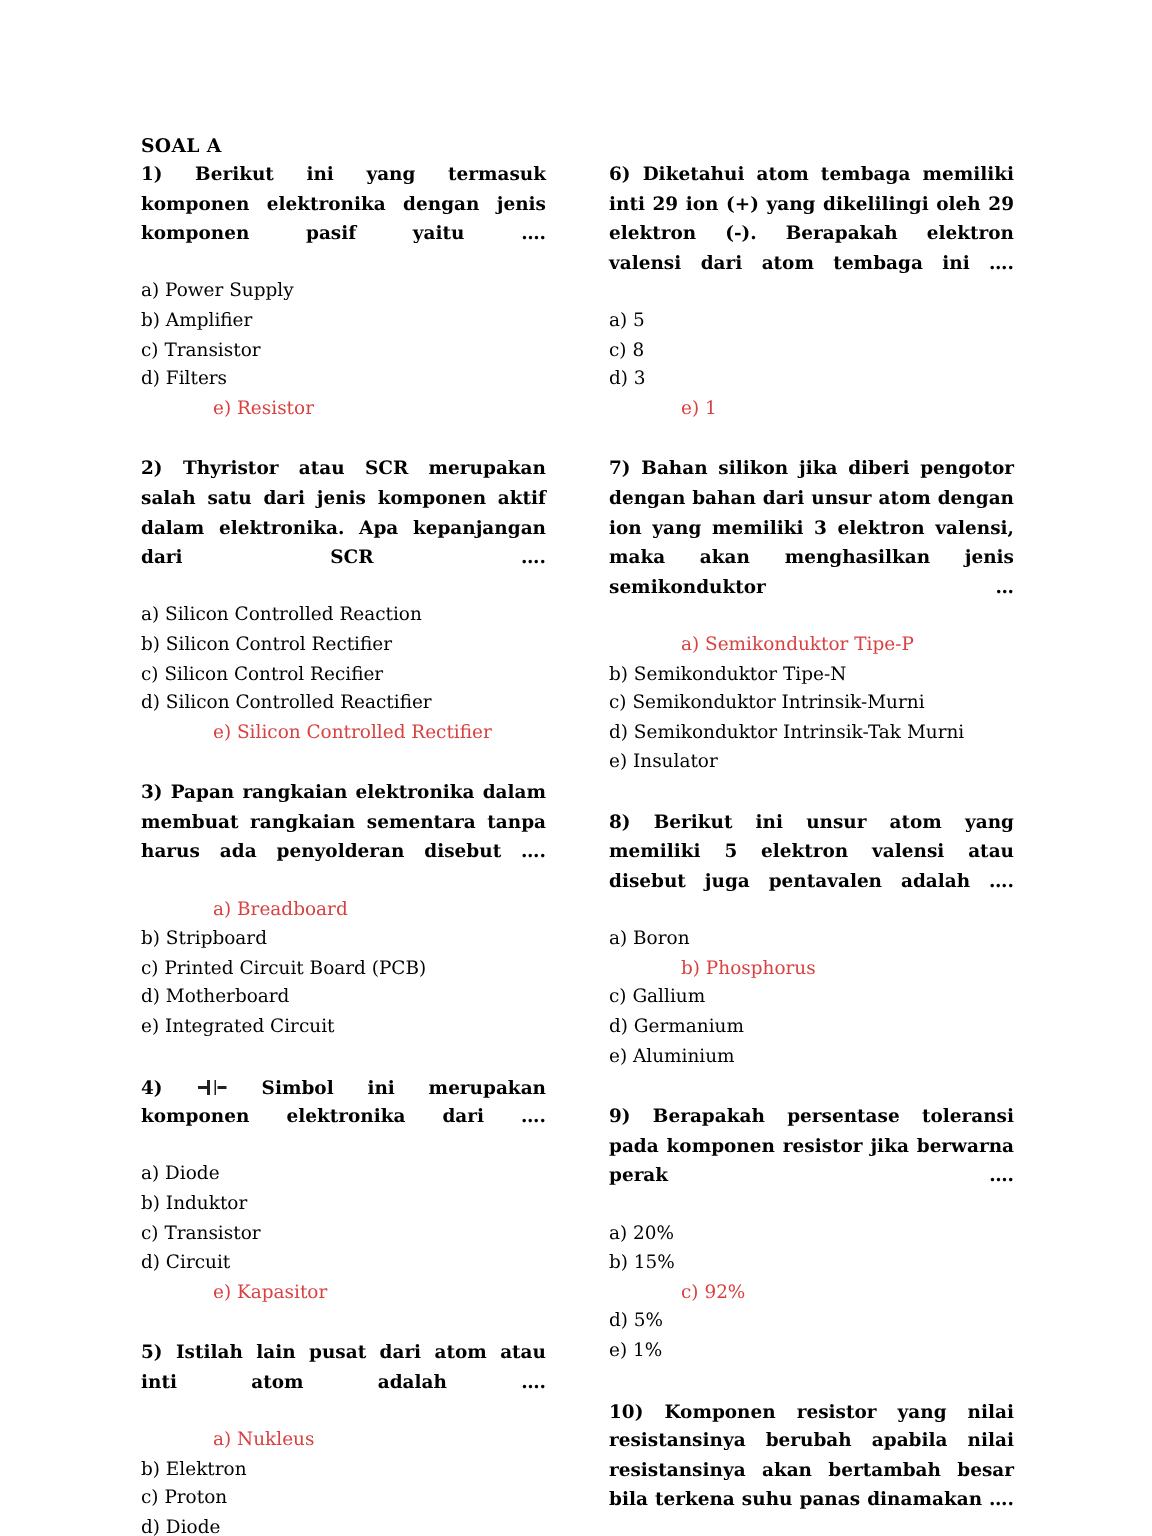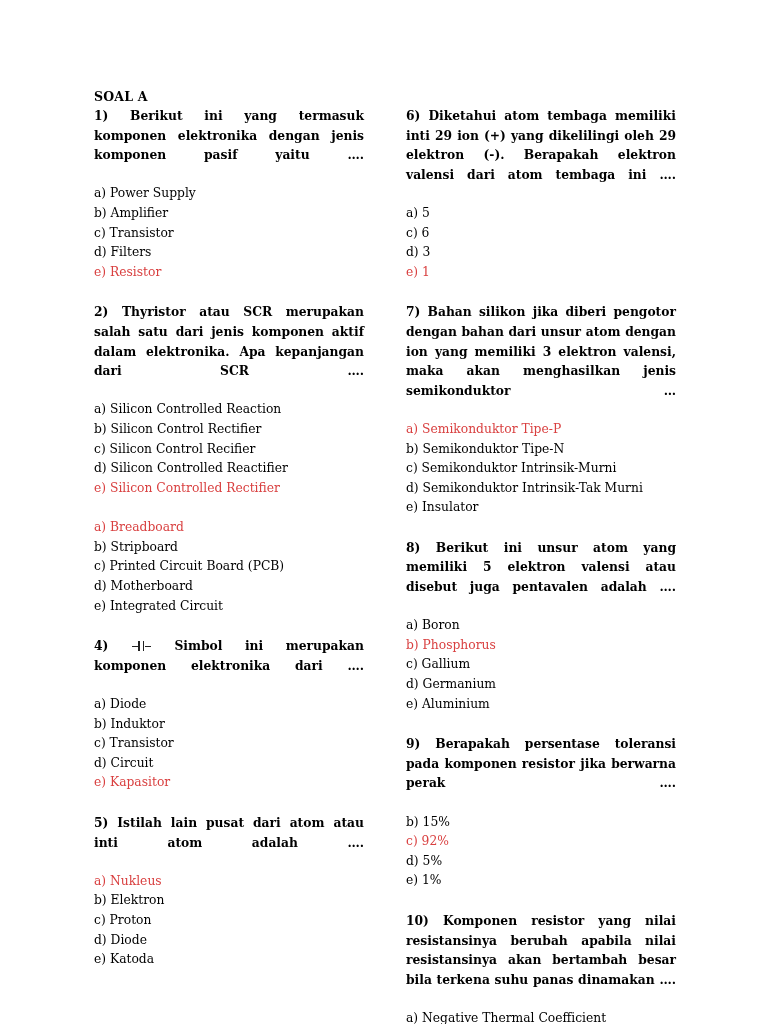--- a/index.html
+++ b/index.html
@@ -62,20 +62,21 @@
     margin: 0;
     padding: 0;
   }
   .option {
     font-size: 12.3px;
     line-height: 19.6px;
     white-space: nowrap;
   }
   .option.answer {
     color: #d94040;
+    margin-left: 48px;
   }
   .cap-symbol {
     display: inline-block;
     position: relative;
     width: 19px;
     height: 10px;
     vertical-align: -1px;
     margin: 0 1px;
   }
   .cap-symbol i {
@@ -109,20 +110,21 @@
           <p class="q-stem force-justify">2) Thyristor atau SCR merupakan salah satu dari jenis komponen aktif dalam elektronika. Apa kepanjangan dari SCR ….</p>
           <ul class="options">
             <li class="option">a) Silicon Controlled Reaction</li>
             <li class="option">b) Silicon Control Rectifier</li>
             <li class="option">c) Silicon Control Recifier</li>
             <li class="option">d) Silicon Controlled Reactifier</li>
             <li class="option answer">e) Silicon Controlled Rectifier</li>
           </ul>
         </div>
         <div class="question-block">
+          <p class="q-stem force-justify">3) Papan rangkaian elektronika dalam membuat rangkaian sementara tanpa harus ada penyolderan disebut ….</p>
           <ul class="options">
             <li class="option answer">a) Breadboard</li>
             <li class="option">b) Stripboard</li>
             <li class="option">c) Printed Circuit Board (PCB)</li>
             <li class="option">d) Motherboard</li>
             <li class="option">e) Integrated Circuit</li>
           </ul>
         </div>
         <div class="question-block">
           <p class="q-stem force-justify"><span>4)</span> <span class="cap-symbol"><i class="lead-l"></i><i class="plate-l"></i><i class="plate-r"></i><i class="lead-r"></i></span> <span>Simbol ini merupakan komponen elektronika dari ….</span></p>
@@ -143,21 +145,21 @@
             <li class="option">d) Diode</li>
             <li class="option">e) Katoda</li>
           </ul>
         </div>
       </div>
     <div class="column" id="col-1">
         <div class="question-block">
           <p class="q-stem force-justify">6) Diketahui atom tembaga memiliki inti 29 ion (+) yang dikelilingi oleh 29 elektron (-). Berapakah elektron valensi dari atom tembaga ini ….</p>
           <ul class="options">
             <li class="option">a) 5</li>
-            <li class="option">c) 6</li>
+            <li class="option">c) 8</li>
             <li class="option">d) 3</li>
             <li class="option answer">e) 1</li>
           </ul>
         </div>
         <div class="question-block">
           <p class="q-stem force-justify">7) Bahan silikon jika diberi pengotor dengan bahan dari unsur atom dengan ion yang memiliki 3 elektron valensi, maka akan menghasilkan jenis semikonduktor …</p>
           <ul class="options">
             <li class="option answer">a) Semikonduktor Tipe-P</li>
             <li class="option">b) Semikonduktor Tipe-N</li>
             <li class="option">c) Semikonduktor Intrinsik-Murni</li>
@@ -171,20 +173,21 @@
             <li class="option">a) Boron</li>
             <li class="option answer">b) Phosphorus</li>
             <li class="option">c) Gallium</li>
             <li class="option">d) Germanium</li>
             <li class="option">e) Aluminium</li>
           </ul>
         </div>
         <div class="question-block">
           <p class="q-stem force-justify">9) Berapakah persentase toleransi pada komponen resistor jika berwarna perak ….</p>
           <ul class="options">
+            <li class="option">a) 20%</li>
             <li class="option">b) 15%</li>
             <li class="option answer">c) 92%</li>
             <li class="option">d) 5%</li>
             <li class="option">e) 1%</li>
           </ul>
         </div>
         <div class="question-block">
           <p class="q-stem force-justify">10) Komponen resistor yang nilai resistansinya berubah apabila nilai resistansinya akan bertambah besar bila terkena suhu panas dinamakan ….</p>
           <ul class="options">
             <li class="option">a) Negative Thermal Coefficient</li>

